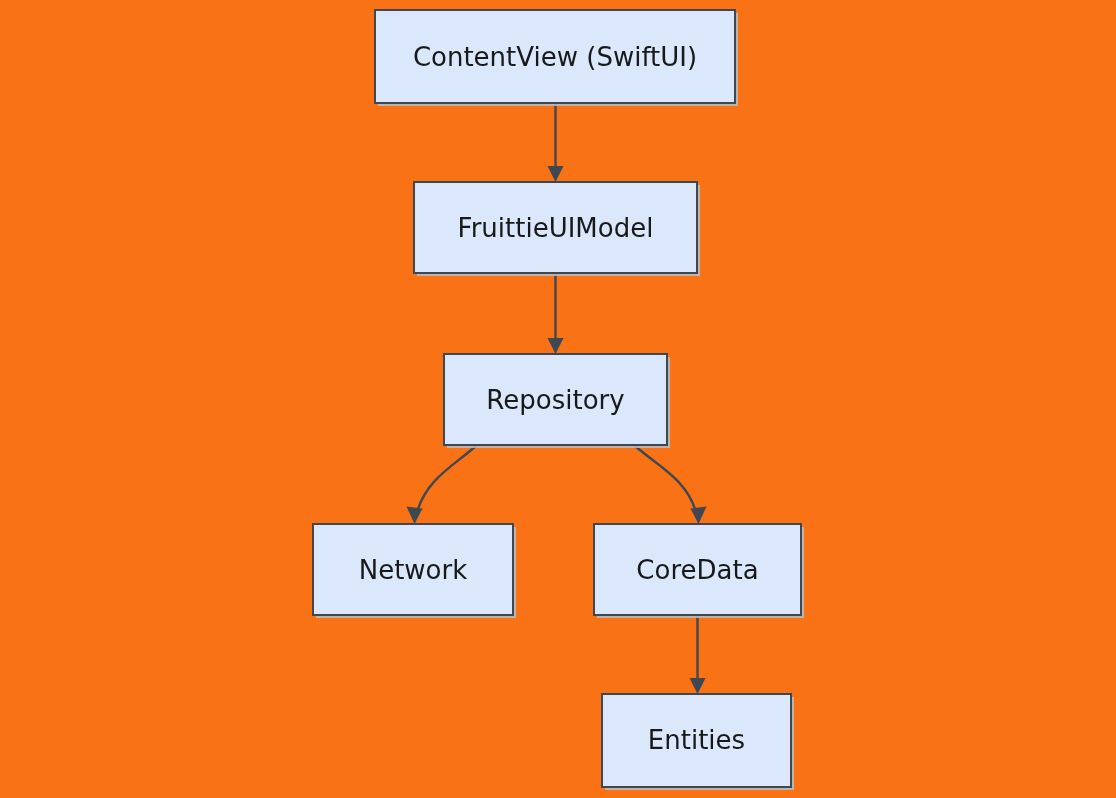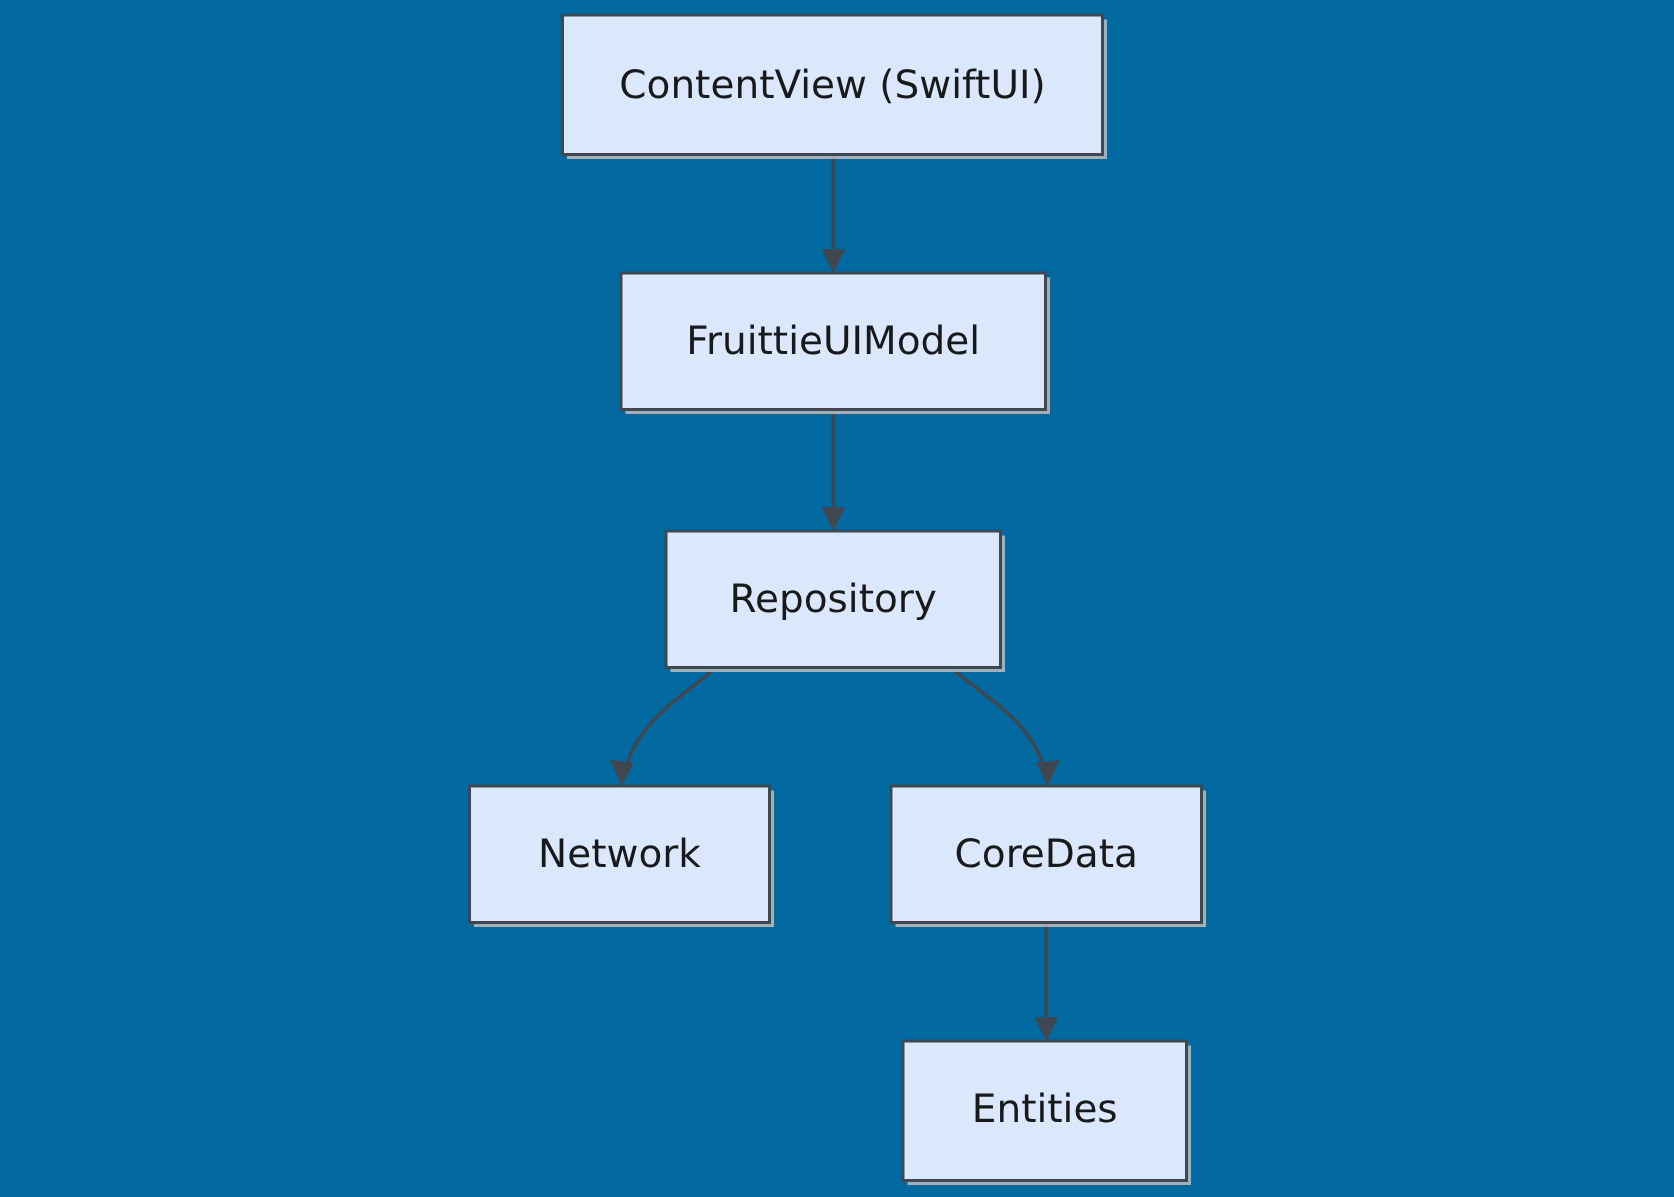--- a/index.html
+++ b/index.html
@@ -10,21 +10,21 @@
   body {
     width: 1116px;
     height: 798px;
     overflow: hidden;
     font-family: "DejaVu Sans", "Liberation Sans", sans-serif;
   }
   #diagram-canvas {
     position: relative;
     width: 1116px;
     height: 798px;
-    background: #0369a1;
+    background: #f97316;
   }
   svg.flowchart {
     position: absolute;
     top: 0;
     left: 0;
     width: 1116px;
     height: 798px;
     display: block;
   }
   .node-box {

